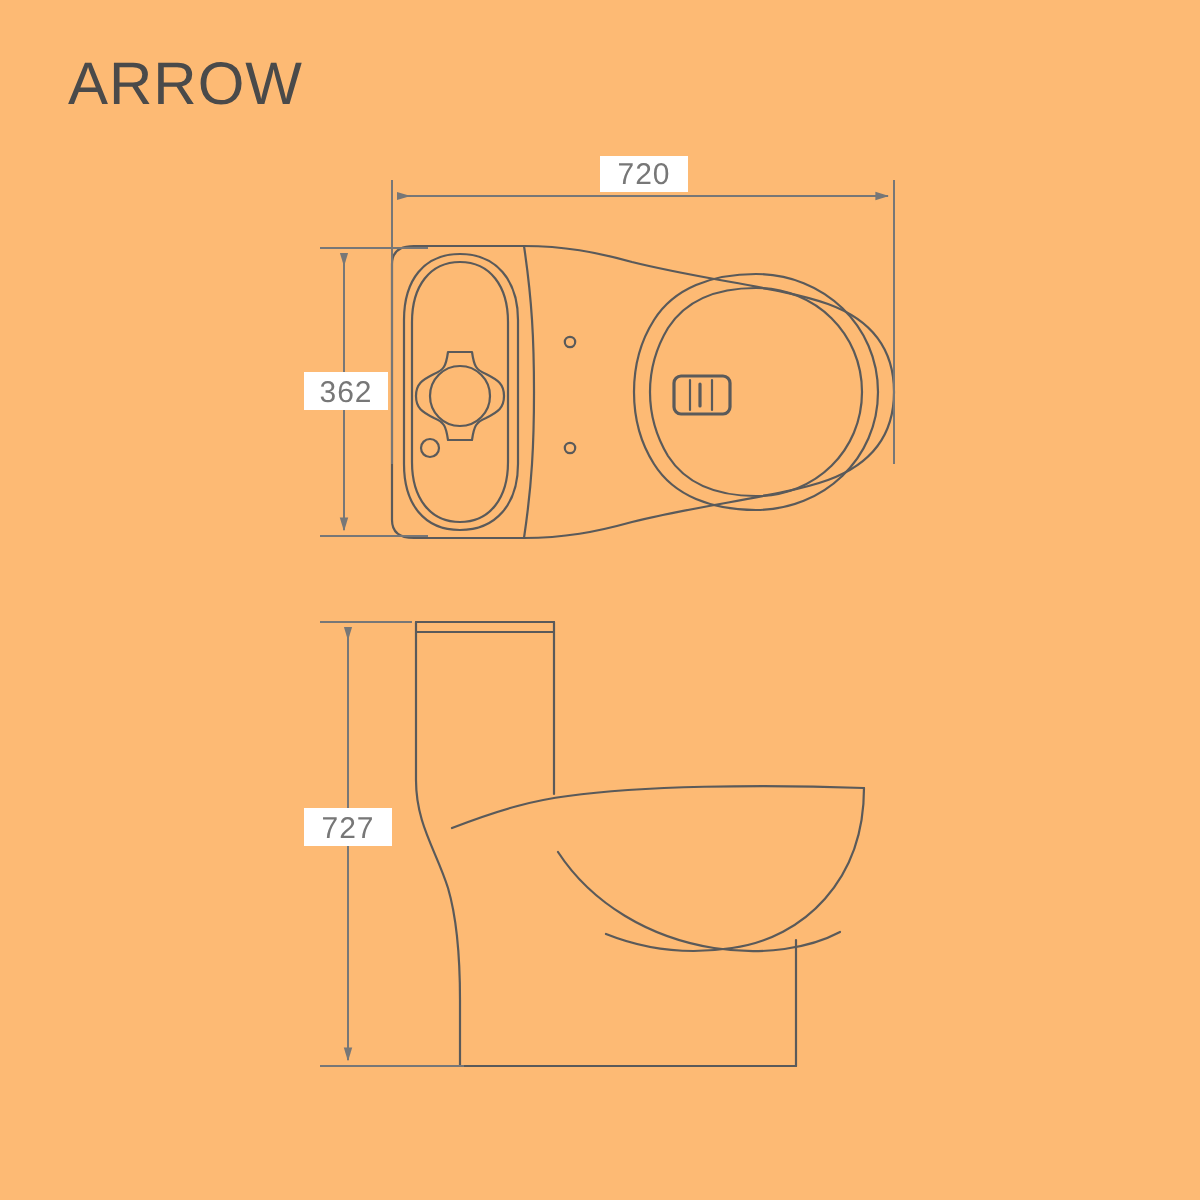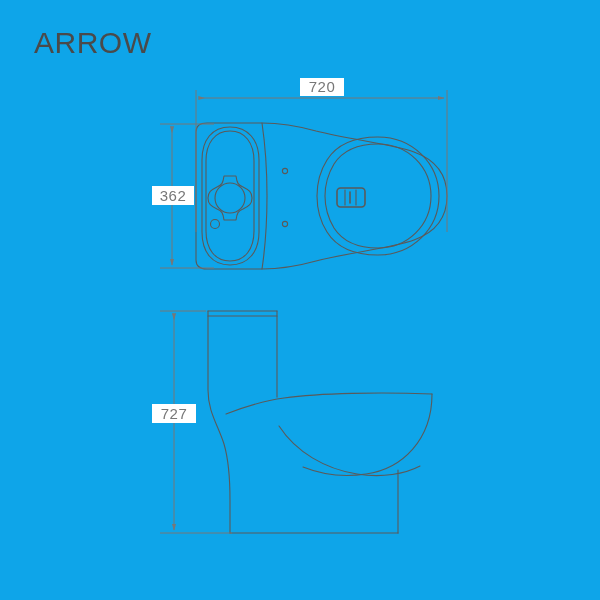--- a/index.html
+++ b/index.html
@@ -12,21 +12,21 @@
     height: 600px;
     font-family: "Liberation Sans", sans-serif;
     position: relative;
     overflow: hidden;
   }
   #sheet {
     position: absolute;
     left: 0; top: 0;
     width: 600px;
     height: 600px;
-    background: #0ea5e9;
+    background: #fdba74;
   }
   #brand-title {
     position: absolute;
     left: 34px;
     top: 26px;
     font-family: "Liberation Sans", sans-serif;
     font-size: 30px;
     font-weight: 400;
     letter-spacing: 0.5px;
     color: #4a4a4a;

